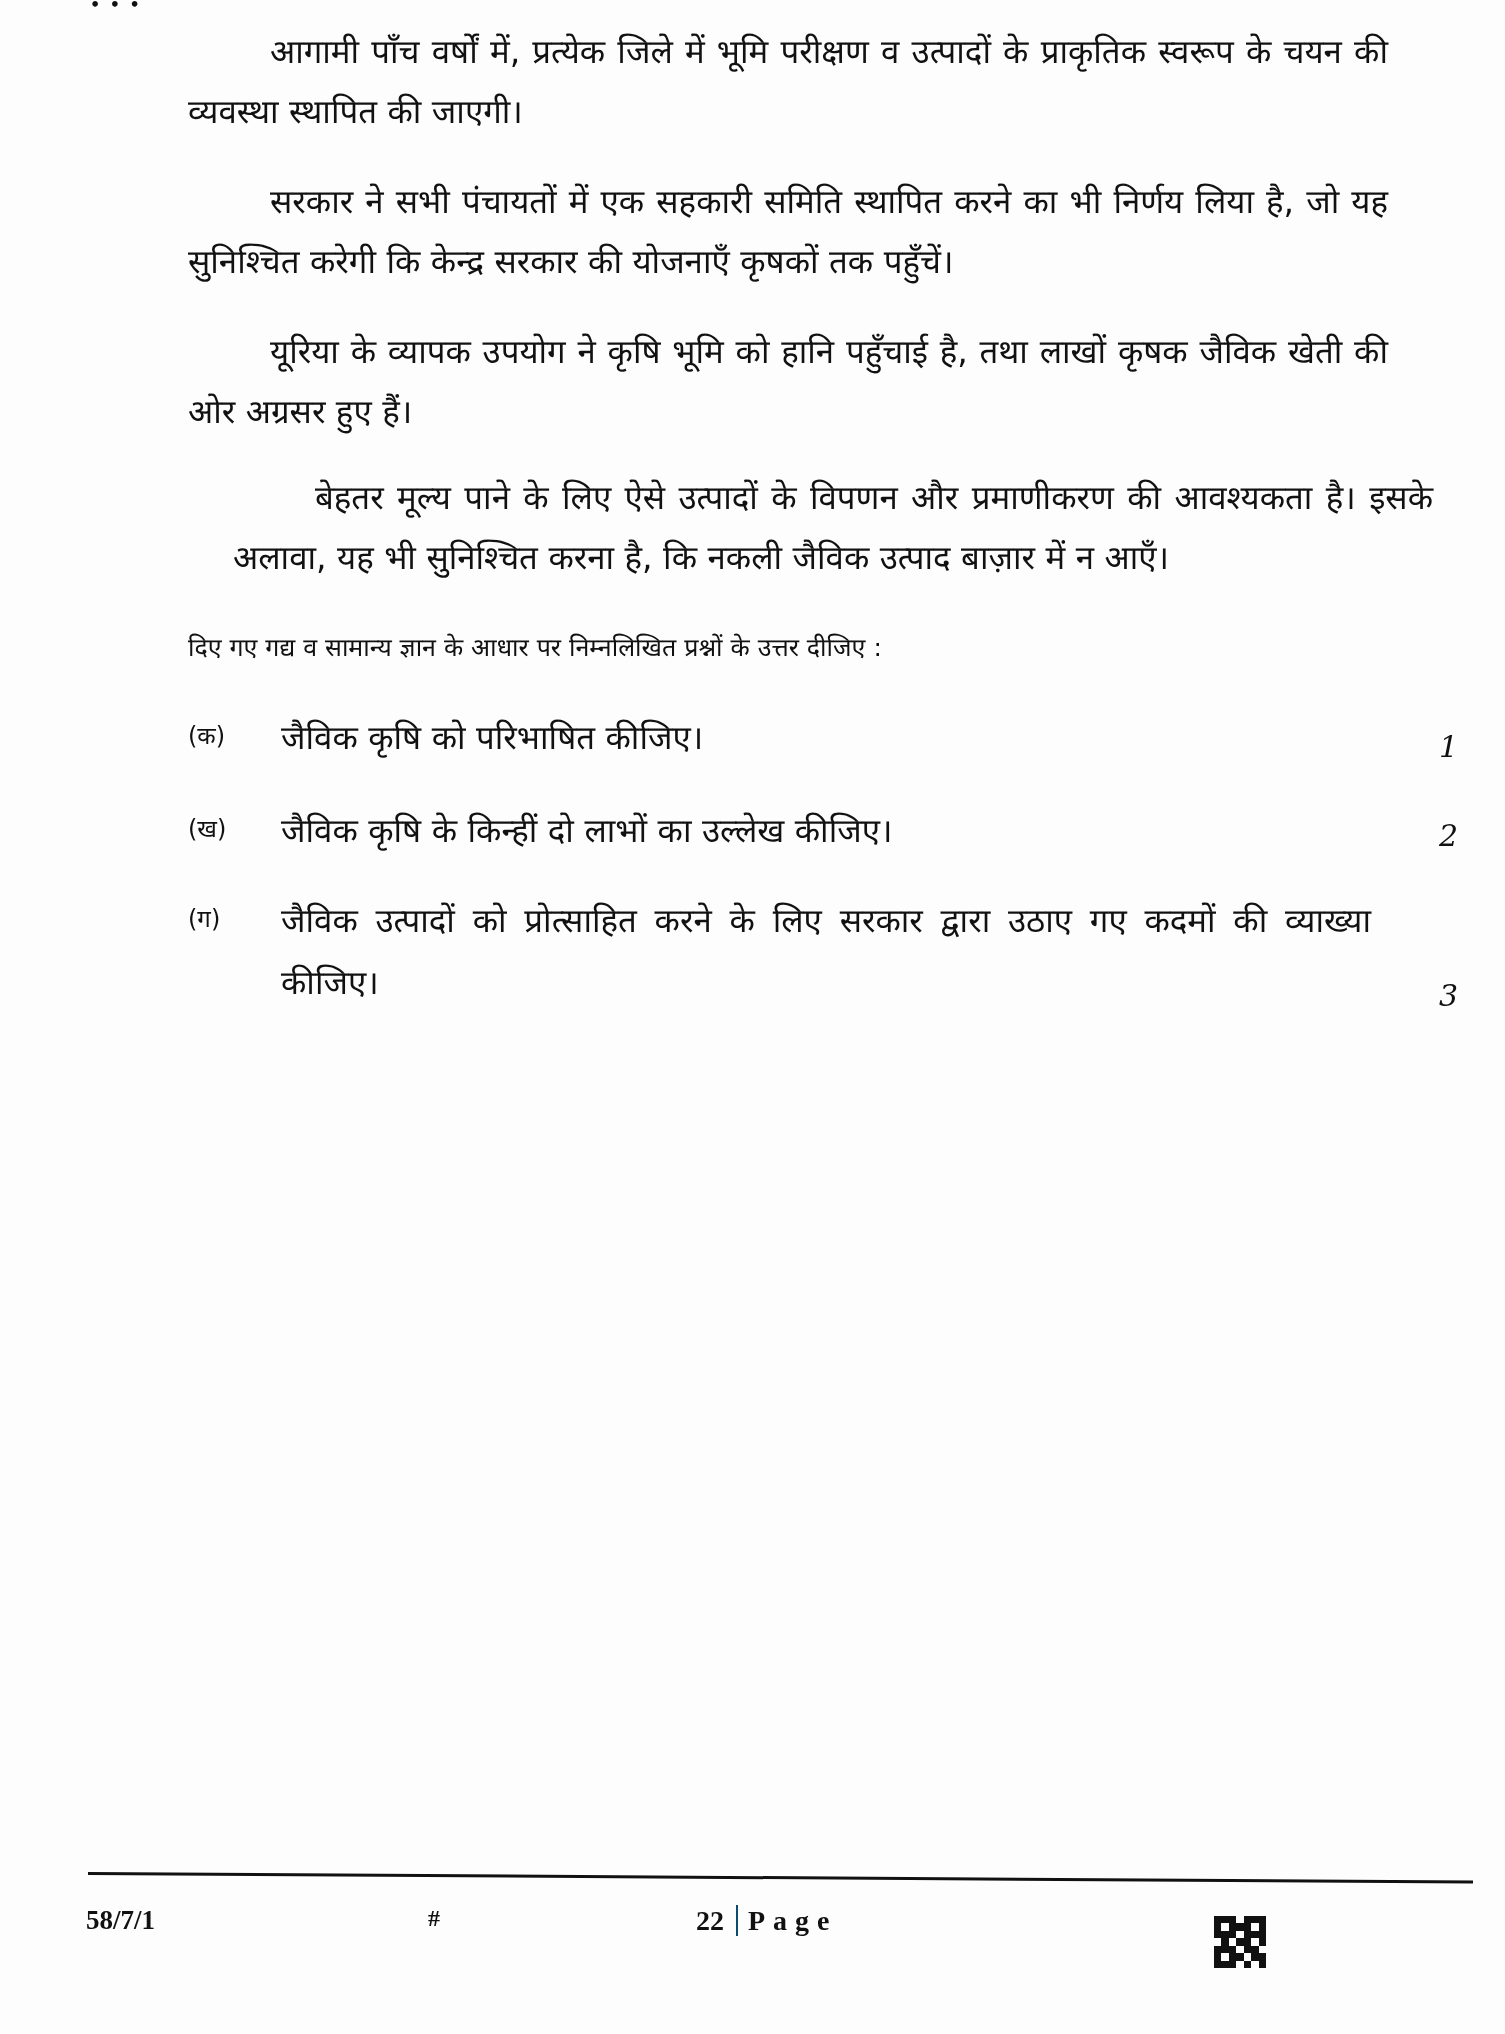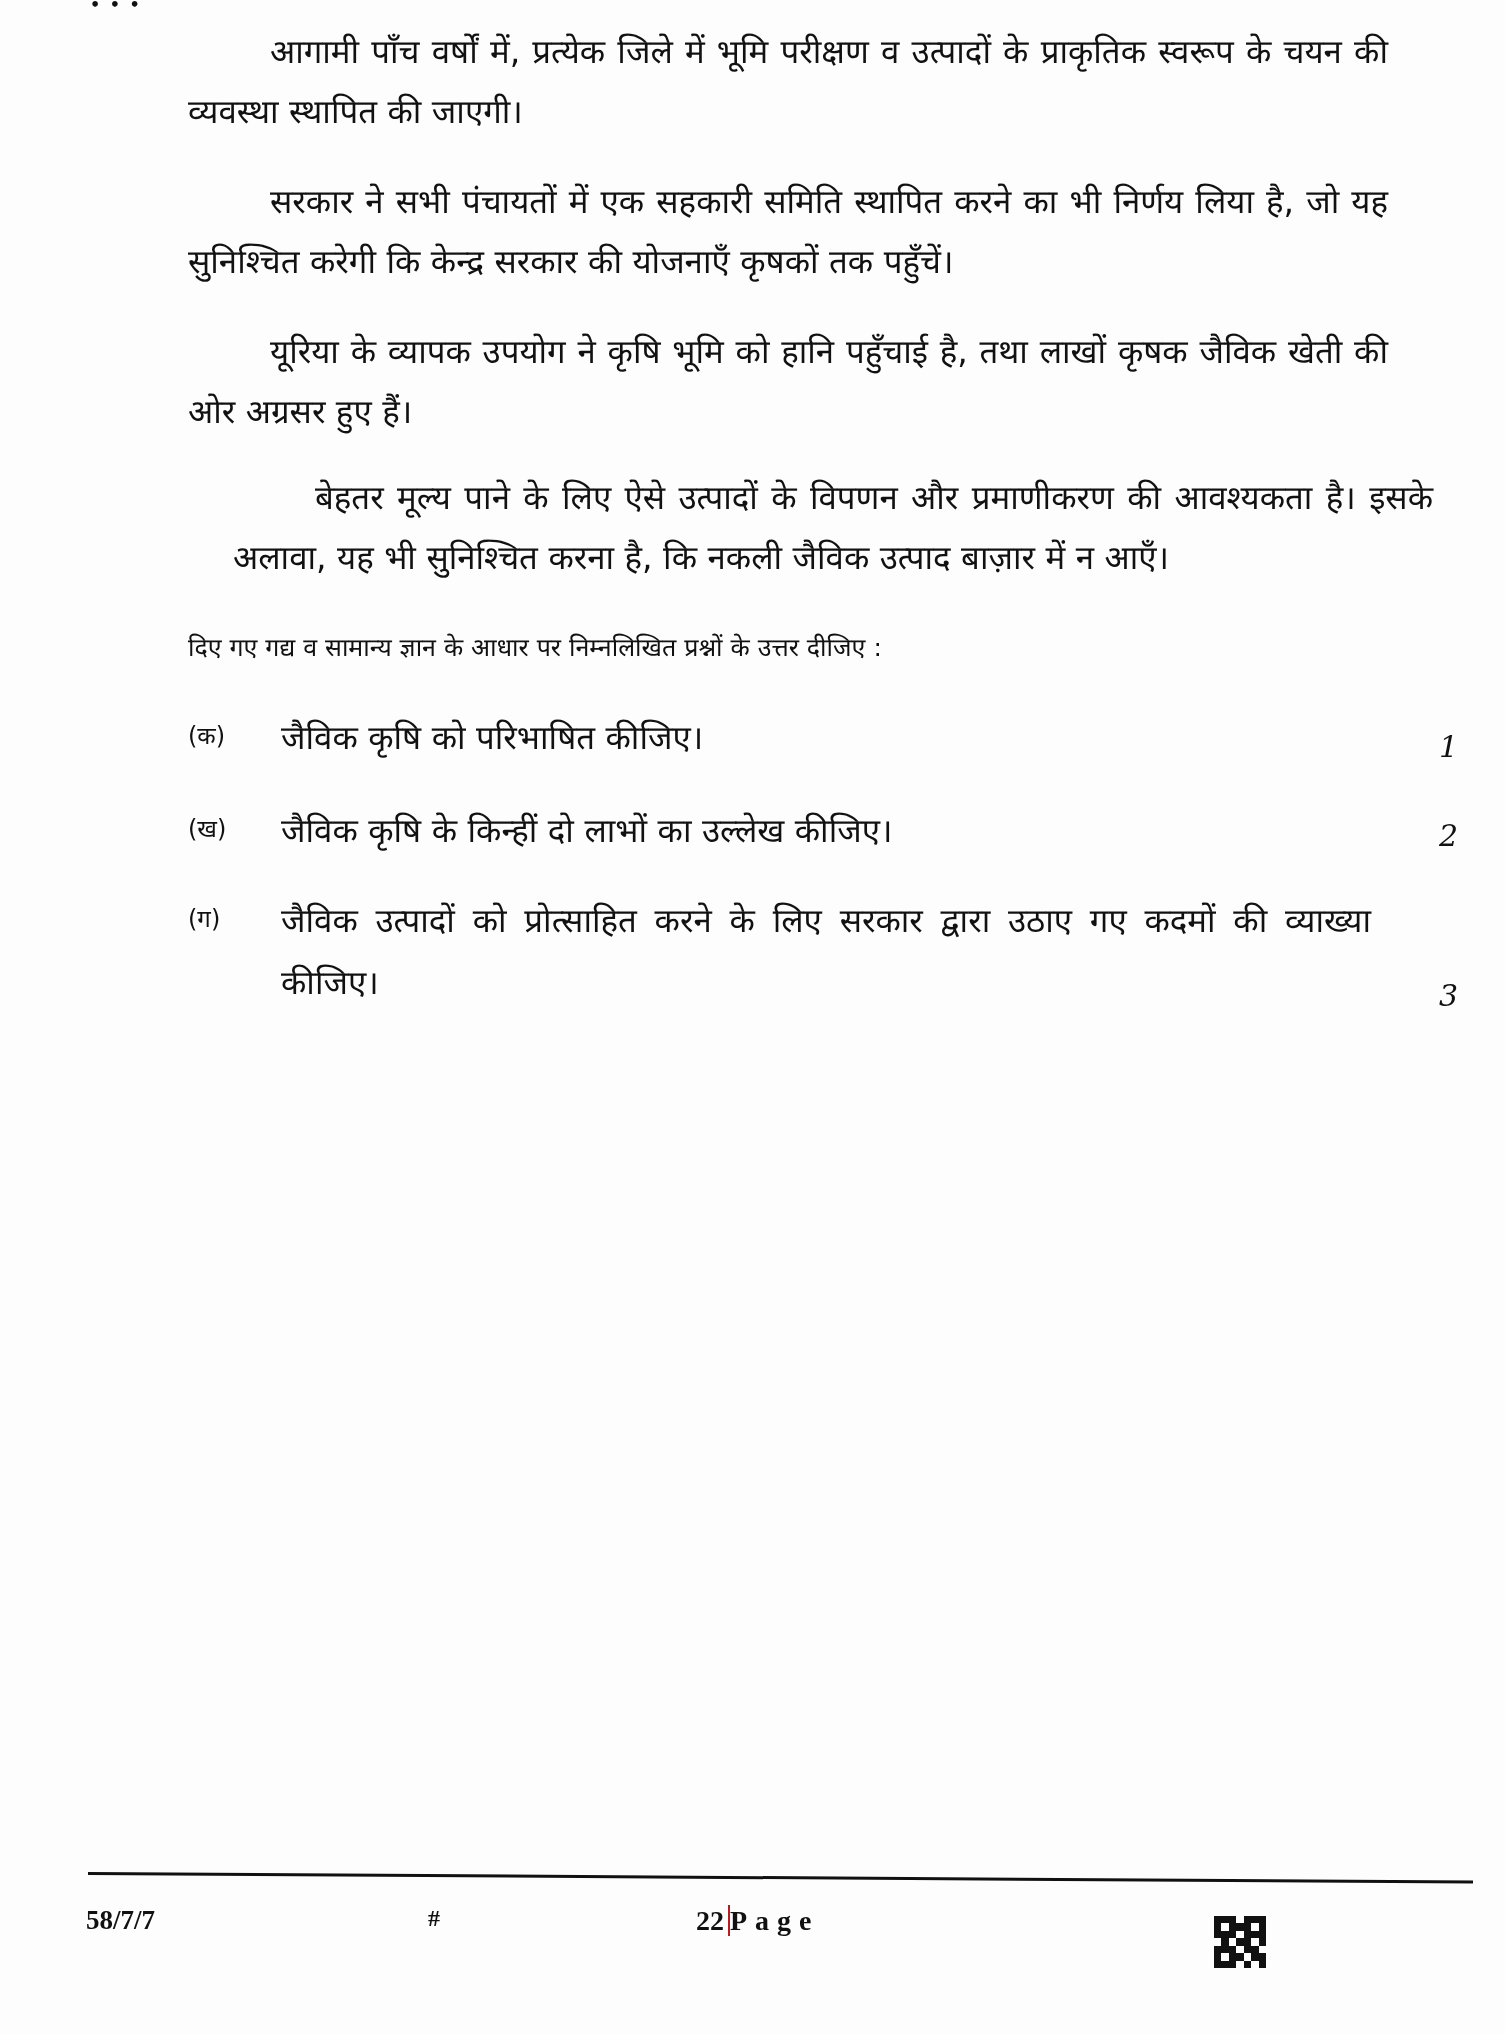--- a/index.html
+++ b/index.html
@@ -23,21 +23,21 @@
     #q1 .qmarks { top: 22px; }
     #q2 { top: 800px; }
     #q2 .qmarks { top: 18px; }
     #q3 { top: 890px; }
     #q3 .qmarks { top: 88px; }
     .footer-line { position: absolute; left: 88px; top: 1872px; width: 1385px; height: 3px; background: #111; transform: rotate(0.35deg); transform-origin: left; }
     .footer { position: absolute; top: 1905px; left: 0; width: 1505px; height: 60px; font-family: "Liberation Serif", "DejaVu Serif", serif; }
     .footer .code { position: absolute; left: 86px; font-weight: bold; font-size: 27px; }
     .footer .hash { position: absolute; left: 428px; font-weight: bold; font-size: 24px; }
     .footer .pageno { position: absolute; left: 696px; font-size: 28px; font-weight: bold; }
-    .footer .pageno .num { border-right: 2px solid #b91c1c; padding-right: 4px; }
+    .footer .pageno .num { border-right: 2px solid #0c4a6e; padding-right: 12px; margin-right: 10px; }
     .footer .pageno .lbl { letter-spacing: 8px; font-weight: bold; }
     .qr { position: absolute; left: 1214px; top: 1916px; width: 52px; height: 52px; display: grid; grid-template-columns: repeat(7, 1fr); grid-template-rows: repeat(7, 1fr); }
     .qr span { background: #111; }
     .qr span.w { background: transparent; }
   </style>
 </head>
 <body>
 
 <div class="corner-mark">• • •</div>
 
@@ -59,21 +59,21 @@
   <span class="qmarks">2</span>
 </div>
 <div class="q" id="q3">
   <span class="qlabel">(ग)</span>
   <span class="qtext">जैविक उत्पादों को प्रोत्साहित करने के लिए सरकार द्वारा उठाए गए कदमों की व्याख्या कीजिए।</span>
   <span class="qmarks">3</span>
 </div>
 
 <div class="footer-line"></div>
 <div class="footer">
-  <span class="code">58/7/7</span>
+  <span class="code">58/7/1</span>
   <span class="hash">#</span>
   <span class="pageno"><span class="num">22</span><span class="lbl">Page</span></span>
 </div>
 
 <div class="qr">
   <span></span>
     <span></span>
     <span></span>
     <span class="w"></span>
     <span></span>

